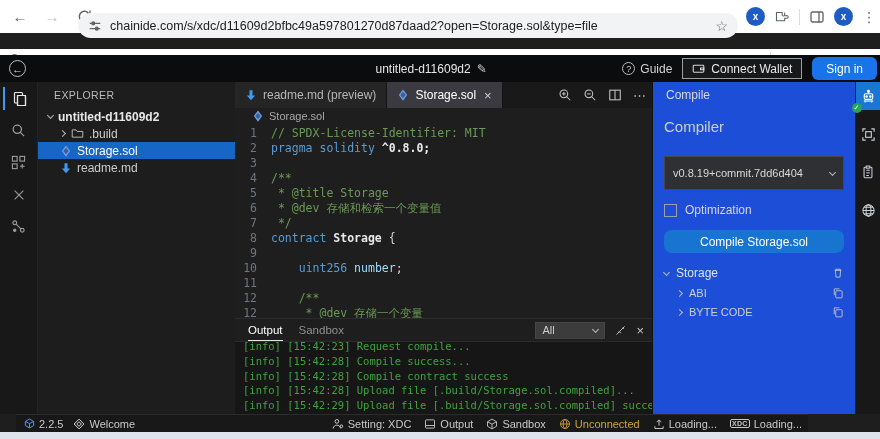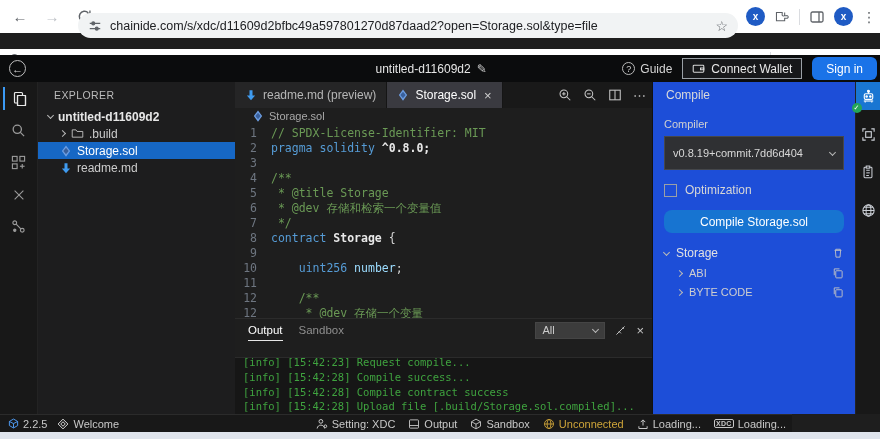--- a/index.html
+++ b/index.html
@@ -59,47 +59,47 @@
   .line-num { width:36px; text-align:right; padding-right:14px; color:#6e7681; flex:0 0 auto; }
   .tok-c { color:#6a9955; } .tok-k { color:#569cd6; } .tok-b { color:#e8e8e8; font-weight:bold; }
   .tok-v { color:#9cdcfe; } .tok-p { color:#d4d4d4; }
 
   .output-panel { height:96px; display:flex; flex-direction:column; border-top:1px solid #2b2b2b; background:#1e1e1e; }
   .output-tabs { height:22px; display:flex; align-items:center; padding-left:13px; gap:16px; position:relative; }
   .otab { font-size:11.5px; color:#8f8f8f; cursor:pointer; height:100%; display:flex; align-items:center; }
   .otab.active { color:#ffffff; border-bottom:1.5px solid #e7e7e7; }
   .output-tools { position:absolute; right:8px; display:flex; align-items:center; gap:9px; }
   .filter-select { width:70px; height:17px; background:#3c3c3c; border:1px solid #454545; color:#cccccc; font-size:11px; display:flex; align-items:center; justify-content:space-between; padding:0 6px; cursor:pointer; }
-  .logs { flex:1; background:#161616; overflow:hidden; font-family:"DejaVu Sans Mono", monospace; font-size:10.5px; line-height:14.8px; color:#3fa33f; padding-left:8px; margin-top:16px; border-top:1px solid #2b2b2b; }
+  .logs { flex:1; background:#161616; overflow:hidden; font-family:"DejaVu Sans Mono", monospace; font-size:10.5px; line-height:14.8px; color:#3fa33f; padding-left:8px; margin-top:0; border-top:1px solid #2b2b2b; }
   .log-line { white-space:pre; margin-top:0; }
   .logs .log-line:first-child { margin-top:-3px; }
 
   .right-panel { width:203px; background:#1d4ed8; border-left:1px solid #111; display:flex; flex-direction:column; font-size:12px; color:#d6d6d6; }
   .rp-hdr { height:26px; display:flex; align-items:center; padding-left:13px; font-size:12px; color:#dadada; }
   .rp-body { padding:10px 11px 0 11px; }
-  .rp-label { font-size:11px; color:#d0d0d0; margin-bottom:6px; }
+  .rp-label { font-size:15px; color:#d0d0d0; margin-bottom:21px; }
   .dropdown { height:21px; background:#2f3033; border:1px solid #45474b; display:flex; align-items:center; justify-content:space-between; padding:16px 8px; font-size:11px; color:#d8d8d8; cursor:pointer; }
   .opt-row { display:flex; align-items:center; gap:8px; margin-top:13px; }
   .checkbox { width:13px; height:13px; border:1.2px solid #9aa0a6; background:transparent; cursor:pointer; }
   .compile-btn { margin-top:13px; width:100%; height:23px; background:#1774d1; color:#fff; border:none; border-radius:8px; font-size:12px; cursor:pointer; font-family:"Liberation Sans", sans-serif; }
   .artifact-root { display:flex; align-items:center; margin-top:13px; cursor:pointer; }
   .artifact-root .lbl { margin-left:7px; font-size:12px; color:#e2e2e2; flex:1; }
   .artifact-child { display:flex; align-items:center; margin-top:7px; padding-left:13px; cursor:pointer; }
   .artifact-child .lbl { margin-left:7px; font-size:11px; color:#cfcfcf; flex:1; }
   .rp-icon { color:#c5c5c5; cursor:pointer; display:flex; }
 
   .activity-right { width:25px; background:#181818; border-left:1px solid #232323; display:flex; flex-direction:column; align-items:center; }
   .ar-btn { width:25px; height:28px; display:flex; align-items:center; justify-content:center; color:#c9cdd4; cursor:pointer; position:relative; }
   .ar-btn.active { background:#1976d2; color:#fff; }
   .badge { position:absolute; left:-4px; bottom:-3px; width:10px; height:10px; border-radius:50%; background:#23a55a; color:#fff; font-size:7px; display:flex; align-items:center; justify-content:center; }
   .ar-btn + .ar-btn { margin-top:10px; }
   .ar-btn.first-tool { margin-top:10px; }
 
   
-  .statusbar { position:absolute; top:414px; left:0; width:792px; height:18px; background:#181818; border-top:1px solid #2b2b2b; display:flex; align-items:center; font-size:11px; color:#c8c8c8; }
+  .statusbar { position:absolute; top:414px; left:16px; width:792px; height:18px; background:#181818; border-top:1px solid #2b2b2b; display:flex; align-items:center; font-size:11px; color:#c8c8c8; }
   .sb-item { display:flex; align-items:center; gap:4px; cursor:pointer; white-space:nowrap; }
   .sb-left { display:flex; align-items:center; gap:10px; margin-left:8px; }
   .sb-right { position:absolute; right:6px; display:flex; align-items:center; gap:13px; }
   .bottom-strip { position:absolute; top:432px; left:0; width:880px; height:7px; background:#dfe4ec; }
 
   svg { display:block; }
 </style>
 </head>
 <body>
 

